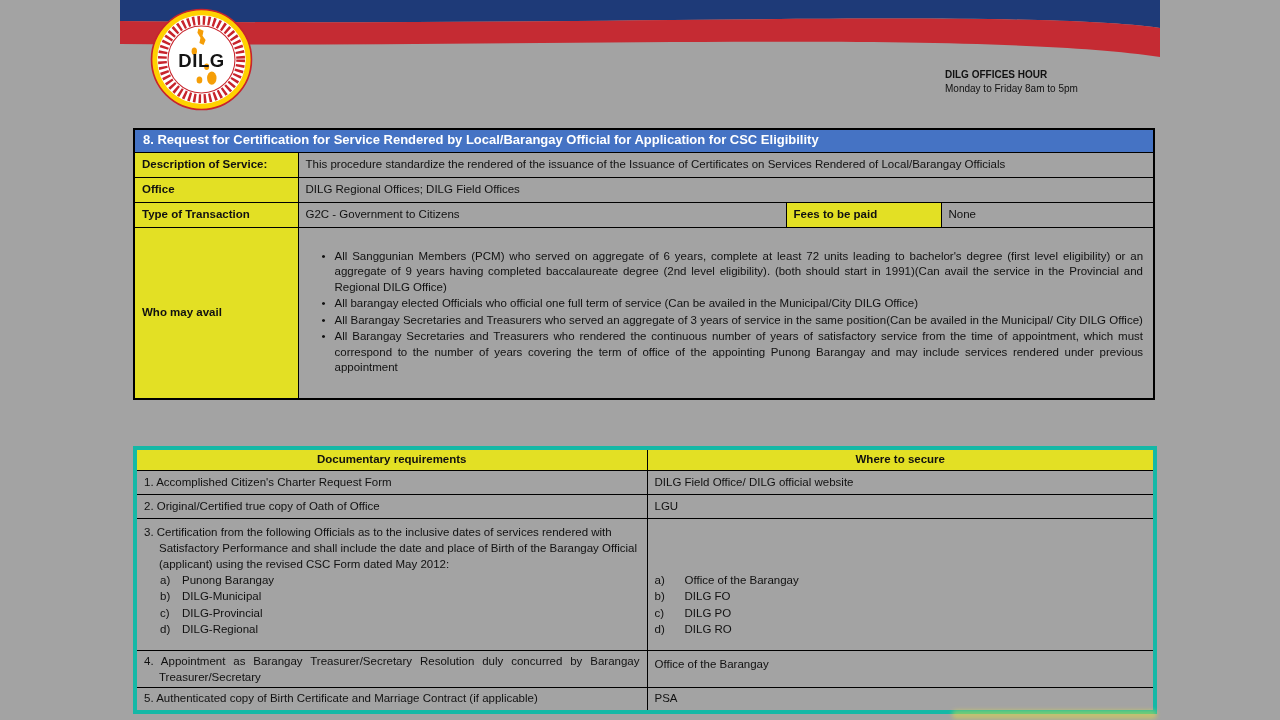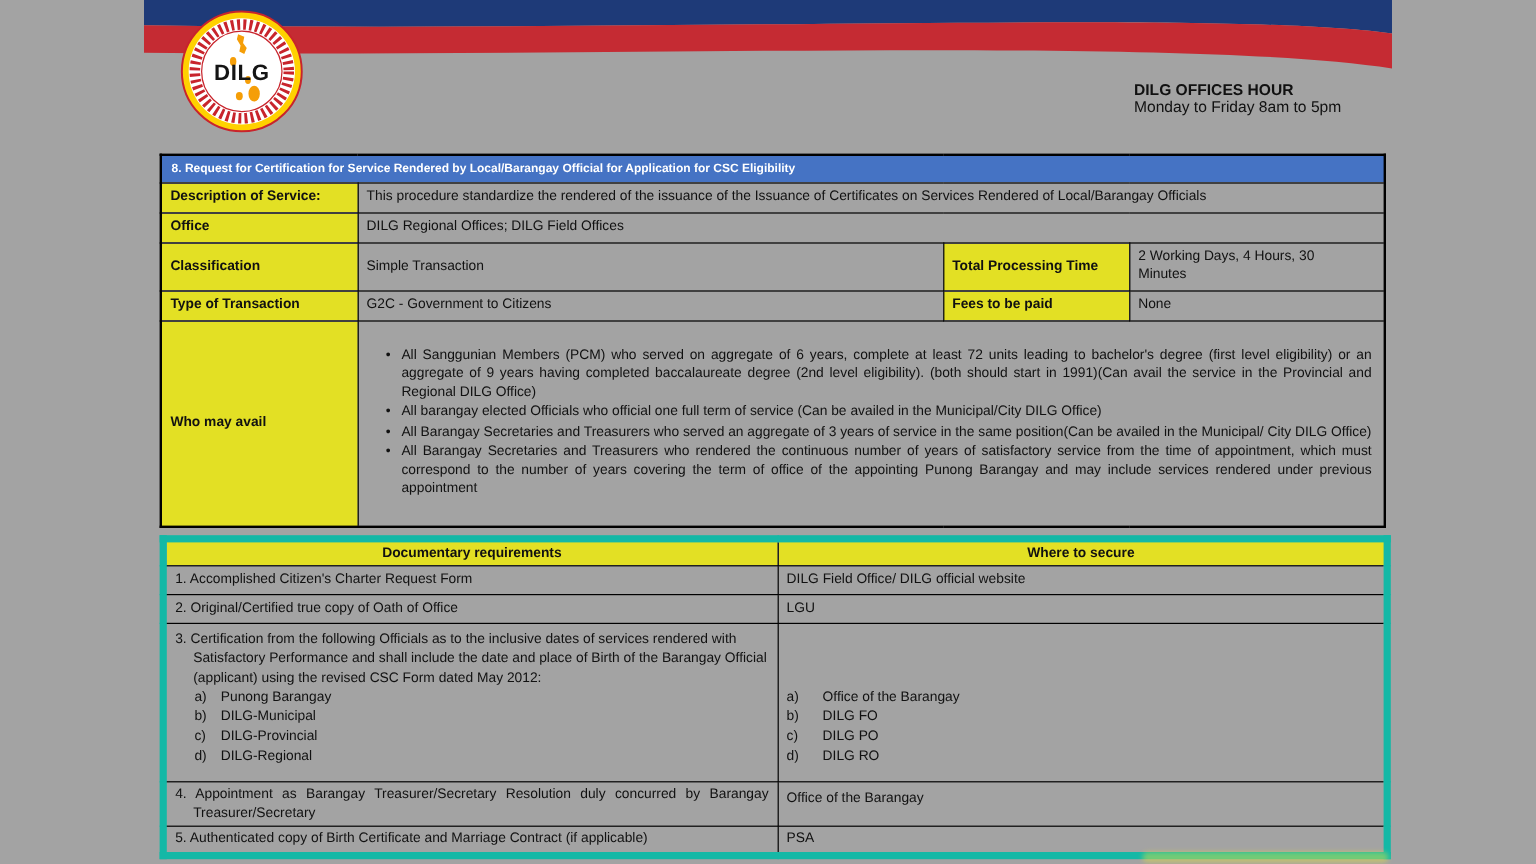--- a/index.html
+++ b/index.html
@@ -5,31 +5,31 @@
   * { margin:0; padding:0; box-sizing:border-box; }
   html,body { width:1280px; height:720px; background:#ffffff; overflow:hidden;
     font-family:"Liberation Sans", sans-serif; color:#111; }
   .stage { position:relative; width:1280px; height:720px; background:#a3a3a3; }
 
   
   .banner { position:absolute; left:0; top:0; width:1280px; height:125px; }
 
   .logo { position:absolute; left:150px; top:8px; width:103px; height:103px; }
 
-  .office-hours { position:absolute; left:945px; top:68px; font-size:13px; line-height:14px; }
+  .office-hours { position:absolute; left:945px; top:68px; font-size:10px; line-height:14px; }
   .office-hours .t1 { font-weight:bold; }
 
   
   table { border-collapse:collapse; table-layout:fixed; font-size:11.5px; color:#111; }
   td { border:1px solid #000; padding:2px 7px; vertical-align:middle; line-height:1.3;
        overflow:hidden; }
   .tblA { position:absolute; left:133px; top:128px; width:1020px; border:2px solid #000; }
-  .tblB { position:absolute; left:133px; top:446px; width:1020px; border:6px solid #14b8a6; }
-
-  .title-row td { background:#4573C4; color:#fff; font-weight:bold; font-size:10px;
+  .tblB { position:absolute; left:133px; top:446px; width:1020px; border:4px solid #14b8a6; }
+
+  .title-row td { background:#4573C4; color:#fff; font-weight:bold; font-size:13px;
     height:23px; padding-left:8px; border:1px solid #000; }
   .lbl { background:#E3E024; font-weight:bold; }
   .hdr { background:#E3E024; font-weight:bold; text-align:center; height:22px; }
 
   .avail-cell { vertical-align:middle; padding:8px 10px 8px 14px; }
   .bullet-row { display:flex; margin:0 0 1px 0; }
   .bullet-row .btxt { text-align:justify; line-height:15.5px; }
   .bullet-row::before { content:"\2022"; width:22px; flex:0 0 22px; text-align:center;
     line-height:15.5px; }
 
@@ -89,28 +89,20 @@
       <td colspan="4">8. Request for Certification for Service Rendered by Local/Barangay Official for Application for CSC Eligibility</td>
     </tr>
     <tr style="height:25px">
       <td class="lbl">Description of Service:</td>
       <td colspan="3">This procedure standardize the rendered of the issuance of the Issuance of Certificates on Services Rendered of Local/Barangay Officials</td>
     </tr>
     <tr style="height:25px">
       <td class="lbl">Office</td>
       <td colspan="3">DILG Regional Offices; DILG Field Offices</td>
     </tr>
-    <tr style="height:40px">
-      <td class="lbl">Classification</td>
-      <td>Simple Transaction</td>
-      <td class="lbl">Total Processing Time</td>
-      <td class="proc-val">
-        <div>2 Working Days, 4 Hours, 30 Minutes</div>
-      </td>
-    </tr>
     <tr style="height:25px">
       <td class="lbl">Type of Transaction</td>
       <td>G2C - Government to Citizens</td>
       <td class="lbl">Fees to be paid</td>
       <td>None</td>
     </tr>
     <tr style="height:172px">
       <td class="lbl">Who may avail</td>
       <td colspan="3" class="avail-cell">
         <div class="bullet-row">

